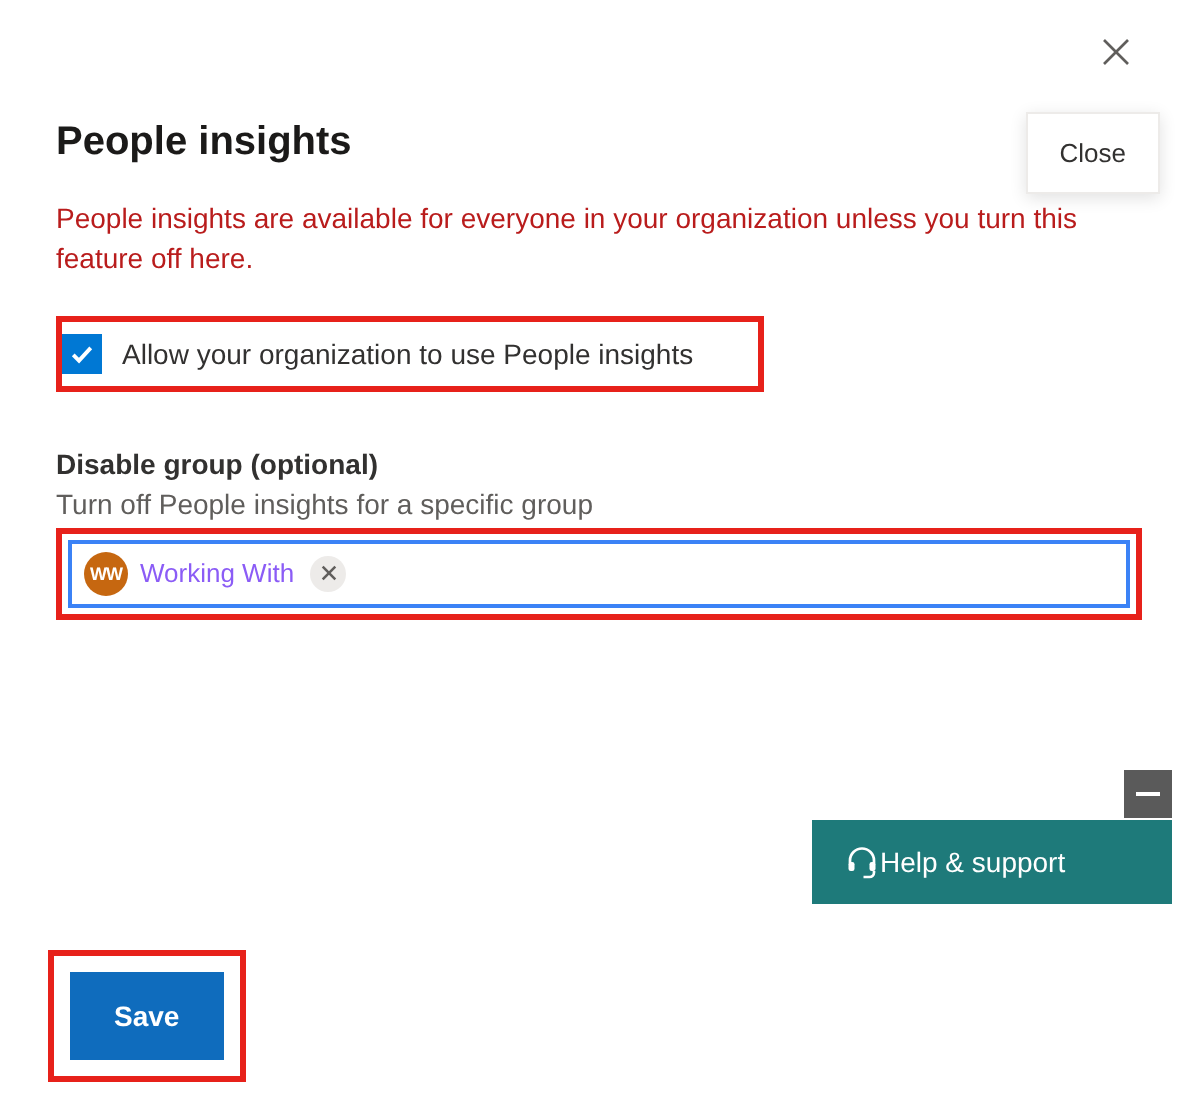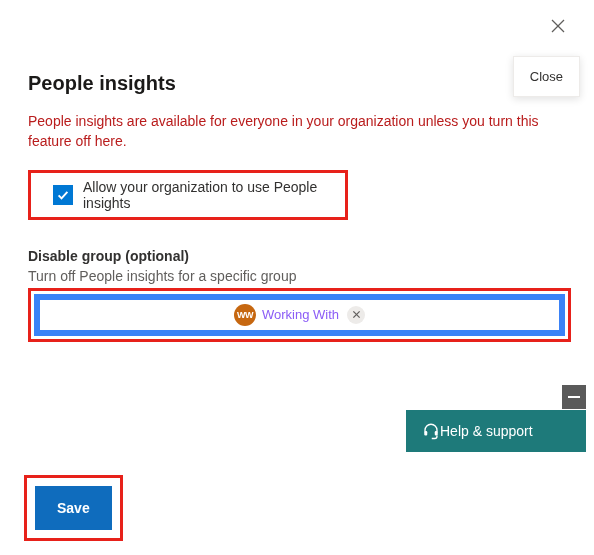--- a/index.html
+++ b/index.html
@@ -31,37 +31,37 @@
     border: 1px solid #edebe9;
     box-shadow: 0 2px 8px rgba(0,0,0,0.12);
     padding: 12px 16px;
     font-size: 13px;
     color: #323130;
     text-align: center;
   }
   h1.title {
     font-size: 20px;
     font-weight: 600;
-    margin: 50px 0 16px 0;
+    margin: 38px 0 16px 0;
     color: #1b1a19;
   }
   .desc {
     font-size: 14px;
     color: #b91c1c;
     line-height: 1.45;
     margin: 0 0 18px 0;
     max-width: 520px;
   }
   .hl {
     border: 3px solid #e7211a;
-    padding: 6px 22px;
+    padding: 6px 0;
     display: flex;
     align-items: center;
     gap: 10px;
-    width: 320px;
+    width: 354px;
   }
   .checkbox {
     width: 20px; height: 20px;
     background: #0078d4;
     display: flex; align-items: center; justify-content: center;
     flex: 0 0 auto;
   }
   .checkbox svg { width: 14px; height: 14px; display:block; }
   .cb-label {
     font-size: 14px;
@@ -77,27 +77,26 @@
     font-size: 14px;
     color: #605e5c;
     margin: 0 0 4px 0;
   }
   .hl-group {
     border: 3px solid #e7211a;
     padding: 3px;
     width: 543px;
   }
   .group-input {
-    border: 6px solid #3b82f6;
+    border: 2px solid #3b82f6;
     display: flex;
     align-items: center;
     padding: 4px 6px;
     gap: 6px;
     min-height: 30px;
-    justify-content: center;
   }
   .chip-avatar {
     width: 22px; height: 22px;
     border-radius: 50%;
     background: #c66710;
     color: #fff;
     font-size: 9px;
     font-weight: 600;
     display: flex; align-items: center; justify-content: center;
     flex: 0 0 auto;

